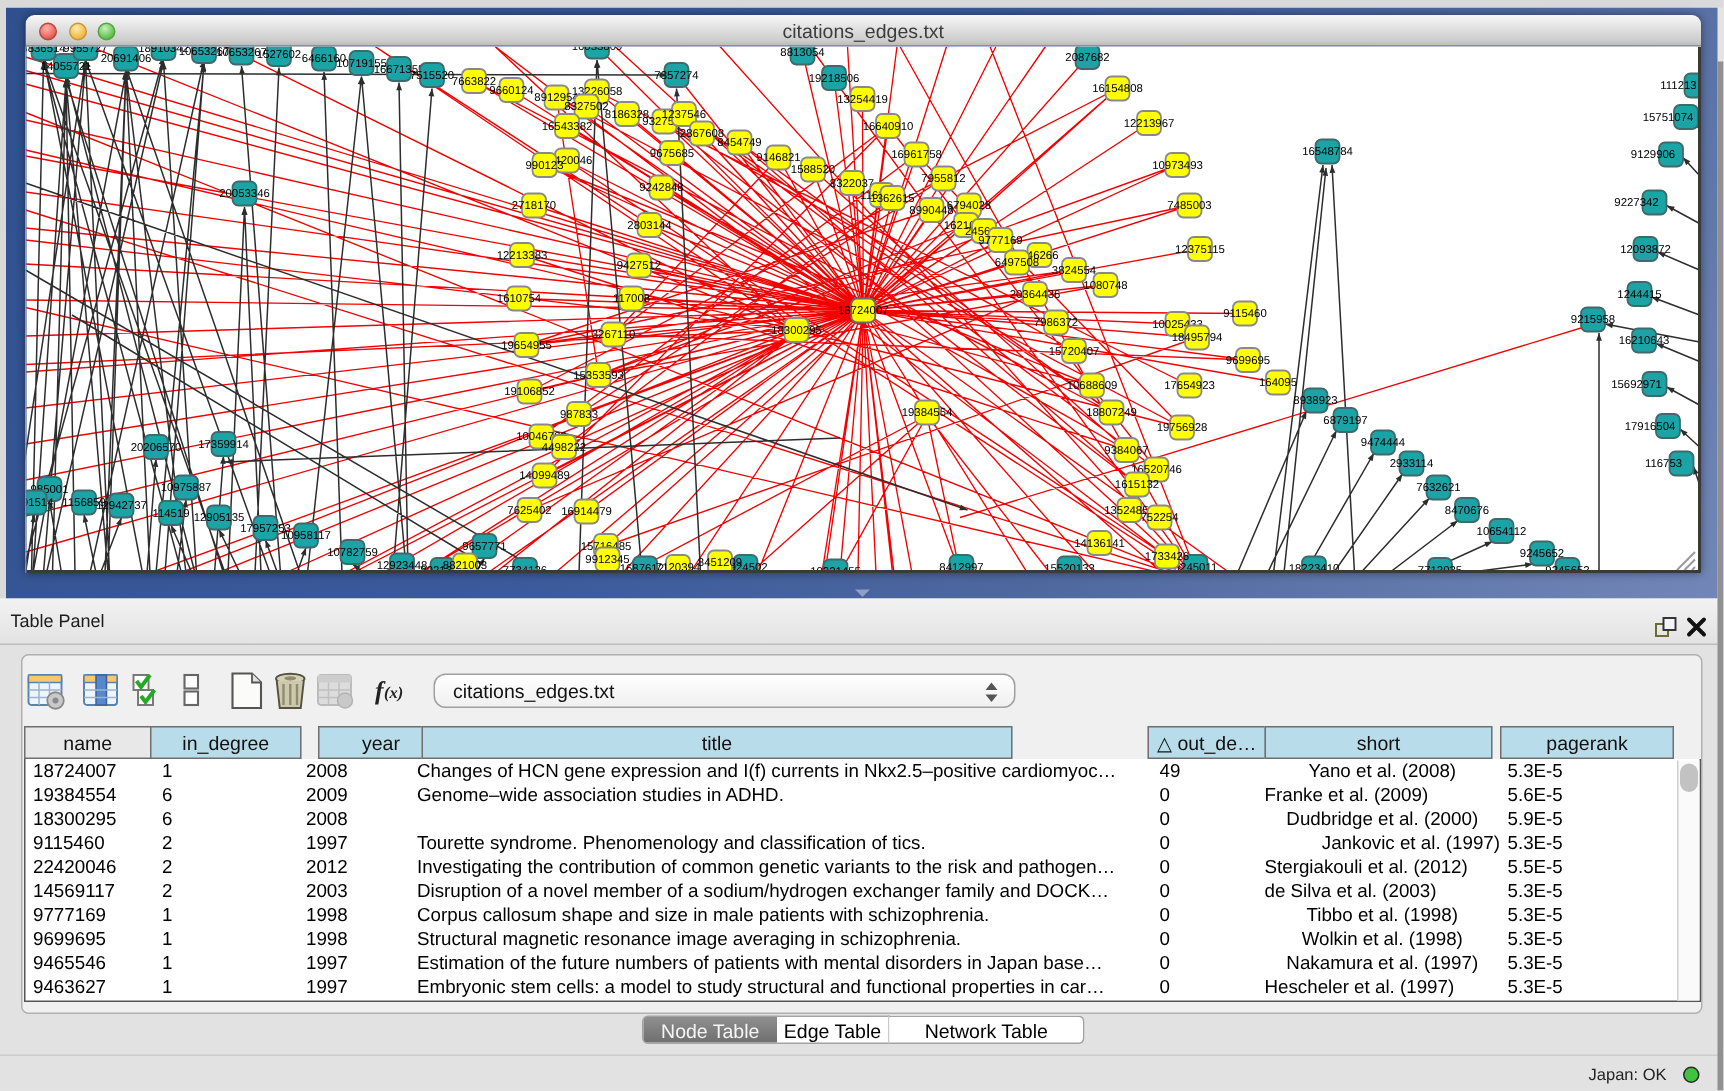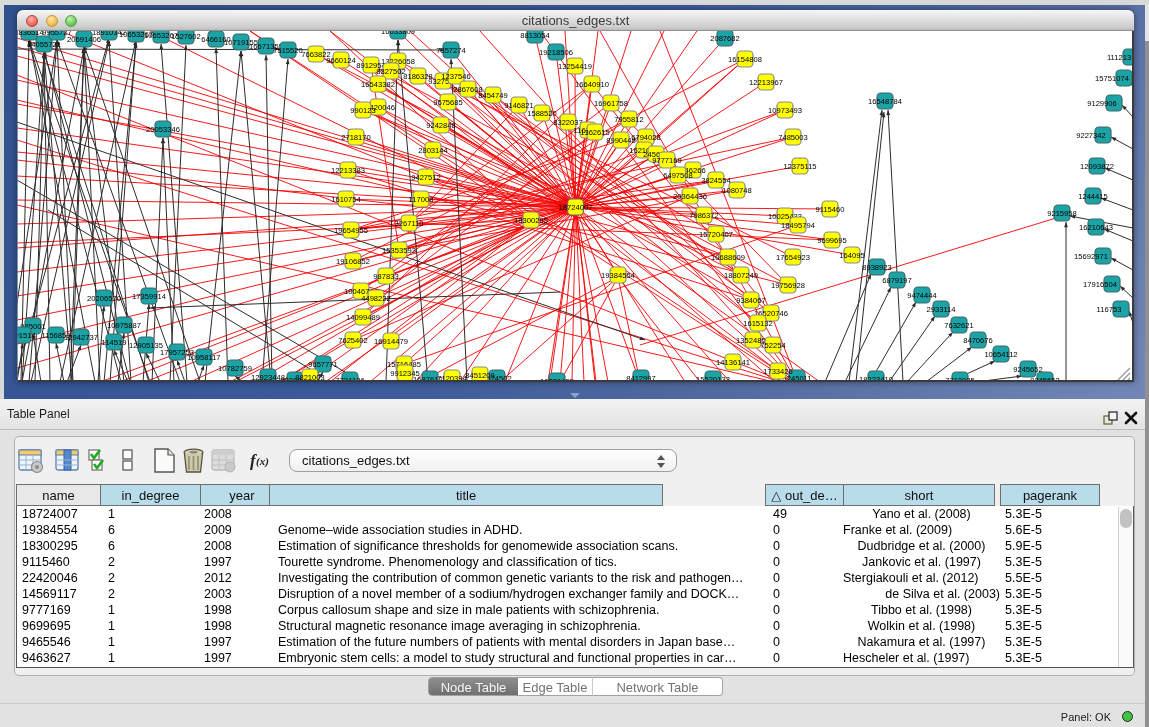--- a/index.html
+++ b/index.html
@@ -21,21 +21,21 @@
 .tph .t{position:absolute;left:7px;top:8px;font-size:12px;color:#1c1c1c}
 .cont{left:14px;top:436px;width:1121px;height:240px;background:#f0f0f0;
 border:1px solid #b0b0b0;border-radius:5px}
 .combo{left:289px;top:449px;width:388px;height:23px;background:linear-gradient(#fff,#f0f0f0);
 border:1px solid #9f9f9f;border-radius:8px;font-size:13px;color:#111;padding:3px 0 0 12px}
 .hdr{position:absolute;top:484px;height:22px;background:#b9dcea;border:1px solid #6f6f6f;
 font-size:13px;color:#111;text-align:center;padding-top:3px}
 .trow{position:absolute;left:0;width:1149px;height:16px;font-size:12.5px;color:#000}
 .trow span{position:absolute;top:0;white-space:nowrap;overflow:hidden}
 .tabseg{position:absolute;top:677px;height:19px;border:1px solid #a2a2a2;font-size:13px;
-text-align:center;padding-top:2px;background:#fff;color:#737373}
+text-align:center;padding-top:2px;background:#fff;color:#000000}
 </style></head><body>
 <div class="abs desktop"></div>
 <div class="abs topgray"></div>
 <div class="abs leftgray"></div>
 <div class="abs win">
  <div class="abs tbar">
   <span class="ttl">citations_edges.txt</span>
   <span class="light" style="left:9px;background:radial-gradient(circle at 4px 3px,#ffb3ad,#ee6b60 60%,#c43a30);border:1px solid #b8453c"></span>
   <span class="light" style="left:28.5px;background:radial-gradient(circle at 4px 3px,#ffe9b0,#f5bf4f 60%,#d99e2b);border:1px solid #c69636"></span>
   <span class="light" style="left:48px;background:radial-gradient(circle at 4px 3px,#c7f0b9,#6cc95e 60%,#3da435);border:1px solid #57a23c"></span>
@@ -604,79 +604,79 @@
 <text x="238" y="17" font-size="11" font-style="italic" font-weight="bold" font-family="Liberation Serif,serif" fill="#222">(x)</text>
 </svg>
 <div class="abs combo">citations_edges.txt
  <svg class="abs" style="right:10px;top:4px" width="10" height="15" viewBox="0 0 10 15">
   <path d="M5 1 L9 6 L1 6 Z" fill="#555"></path>
       <path d="M5 14 L9 9 L1 9 Z" fill="#555"></path>
  </svg>
 </div>
 <div class="hdr" style="left:16px;width:85px;background:#e8e8e8">name</div>
 <div class="hdr" style="left:100px;width:101px">in_degree</div>
-<div class="hdr" style="left:200px;width:84px">year</div>
-<div class="hdr" style="left:269px;width:394px">title</div>
+<div class="hdr" style="left:212px;width:84px">year</div>
+<div class="hdr" style="left:281px;width:394px">title</div>
 <div class="hdr" style="left:765px;width:79px">△ out_de…</div>
 <div class="hdr" style="left:843px;width:152px">short</div>
-<div class="hdr" style="left:1000px;width:100px">pagerank</div>
+<div class="hdr" style="left:1000px;width:116px">pagerank</div>
 <div class="abs" style="left:16px;top:506px;width:1118px;height:162px;background:#fff;border:1px solid #555;border-top:none"></div>
 <div class="abs" style="left:1118px;top:507px;width:15px;height:160px;background:#fafafa;border-left:1px solid #d0d0d0"></div>
 <div class="abs" style="left:1120px;top:509px;width:12px;height:19px;background:#c2c2c2;border-radius:6px"></div>
 <div class="trow" style="top:507px">
 <span style="left:22px">18724007</span>
     <span style="left:108px">1</span>
 <span style="left:204px">2008</span>
+    <span style="left:278px;width:482px">Changes of HCN gene expression and I(f) currents in Nkx2.5–positive cardiomyoc…</span>
 <span style="left:773px">49</span>
     <span style="left:843px;width:157px;text-align:center">Yano et al. (2008)</span>
 <span style="left:1005px">5.3E-5</span>
   </div>
 <div class="trow" style="top:523px">
 <span style="left:22px">19384554</span>
     <span style="left:108px">6</span>
 <span style="left:204px">2009</span>
     <span style="left:278px;width:482px">Genome–wide association studies in ADHD.</span>
 <span style="left:773px">0</span>
     <span style="left:843px;width:157px;">Franke et al. (2009)</span>
 <span style="left:1005px">5.6E-5</span>
   </div>
 <div class="trow" style="top:539px">
 <span style="left:22px">18300295</span>
     <span style="left:108px">6</span>
 <span style="left:204px">2008</span>
-    <span style="left:278px;width:482px">Estimation of significance thresholds for genomewide association scans.</span>
 <span style="left:773px">0</span>
     <span style="left:843px;width:157px;text-align:center">Dudbridge et al. (2000)</span>
 <span style="left:1005px">5.9E-5</span>
   </div>
 <div class="trow" style="top:555px">
 <span style="left:22px">9115460</span>
     <span style="left:108px">2</span>
 <span style="left:204px">1997</span>
     <span style="left:278px;width:482px">Tourette syndrome. Phenomenology and classification of tics.</span>
 <span style="left:773px">0</span>
-    <span style="left:843px;width:157px;text-align:center">Jankovic et al. (1997)</span>
+    <span style="left:843px;width:157px;text-align:right">Jankovic et al. (1997)</span>
 <span style="left:1005px">5.3E-5</span>
   </div>
 <div class="trow" style="top:571px">
 <span style="left:22px">22420046</span>
     <span style="left:108px">2</span>
 <span style="left:204px">2012</span>
     <span style="left:278px;width:482px">Investigating the contribution of common genetic variants to the risk and pathogen…</span>
 <span style="left:773px">0</span>
     <span style="left:843px;width:157px;">Stergiakouli et al. (2012)</span>
 <span style="left:1005px">5.5E-5</span>
   </div>
 <div class="trow" style="top:587px">
 <span style="left:22px">14569117</span>
     <span style="left:108px">2</span>
 <span style="left:204px">2003</span>
     <span style="left:278px;width:482px">Disruption of a novel member of a sodium/hydrogen exchanger family and DOCK…</span>
 <span style="left:773px">0</span>
-    <span style="left:843px;width:157px;text-align:right">de Silva et al. (2003)</span>
+    <span style="left:843px;width:157px;text-align:left">de Silva et al. (2003)</span>
 <span style="left:1005px">5.3E-5</span>
   </div>
 <div class="trow" style="top:603px">
 <span style="left:22px">9777169</span>
     <span style="left:108px">1</span>
 <span style="left:204px">1998</span>
     <span style="left:278px;width:482px">Corpus callosum shape and size in male patients with schizophrenia.</span>
 <span style="left:773px">0</span>
     <span style="left:843px;width:157px;text-align:center">Tibbo et al. (1998)</span>
 <span style="left:1005px">5.3E-5</span>
@@ -705,14 +705,14 @@
 <span style="left:204px">1997</span>
     <span style="left:278px;width:482px">Embryonic stem cells: a model to study structural and functional properties in car…</span>
 <span style="left:773px">0</span>
     <span style="left:843px;width:157px;">Hescheler et al. (1997)</span>
 <span style="left:1005px">5.3E-5</span>
   </div>
 <div class="tabseg" style="left:428px;width:91px;background:linear-gradient(#8f8f8f,#6f6f6f);color:#f5f5f5;border-radius:4px 0 0 4px">Node Table</div>
 <div class="tabseg" style="left:518px;width:75px;border-left:none">Edge Table</div>
 <div class="tabseg" style="left:592px;width:131px;border-left:1px solid #c9c9c9;border-radius:0 4px 4px 0">Network Table</div>
 <div class="abs" style="left:0;top:703px;width:1149px;height:1px;background:#cbcbcb"></div>
-<div class="abs" style="right:38px;top:711px;font-size:11px;color:#222">Panel: OK</div>
+<div class="abs" style="right:38px;top:711px;font-size:11px;color:#222">Japan: OK</div>
 <div class="abs" style="left:1122px;top:711px;width:11px;height:11px;border-radius:50%;background:#3ec43e;border:1.5px solid #2b2b2b"></div>
 <div class="abs" style="left:1145px;top:41px;width:4px;height:686px;background:#909090"></div>
 </body></html>

